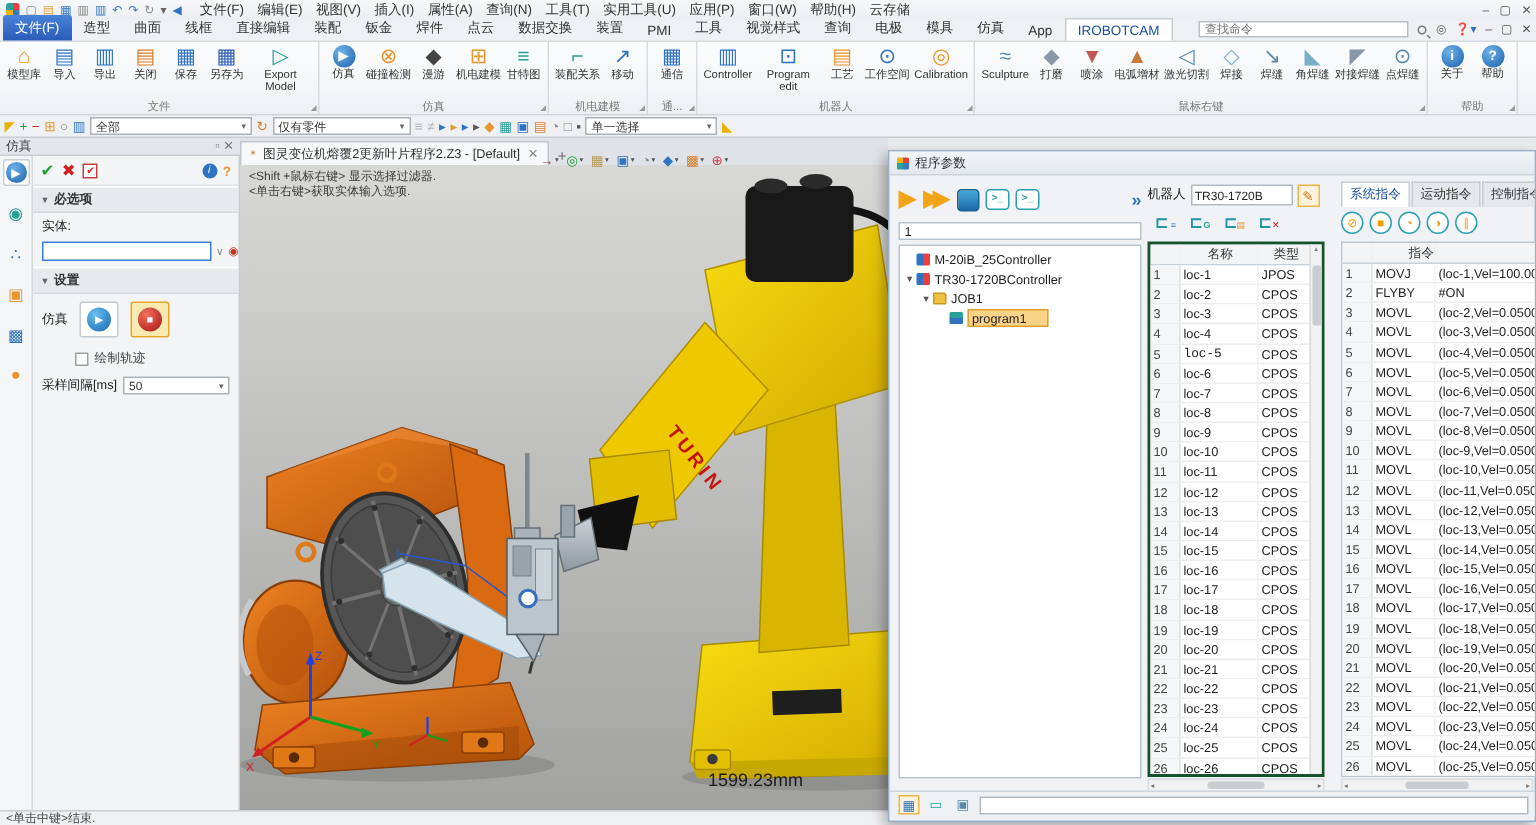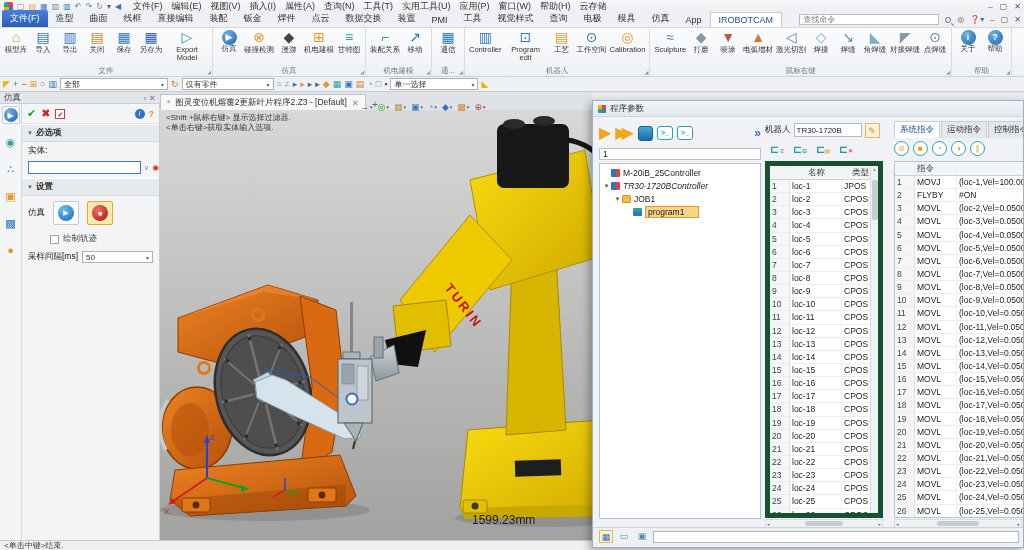--- a/index.html
+++ b/index.html
@@ -108,21 +108,21 @@
 .robot-combo{width:68px;height:14px;background:#fff;border:1px solid #b0b8c0;font-size:8px;line-height:13px;padding:0 2px;overflow:hidden;}
 .editbtn{width:15px;height:15px;border:1px solid #e8b64a;background:#fdf3dc;color:#e07818;font-size:9px;text-align:center;line-height:14px;}
 .pw-locbtns{position:absolute;left:172px;top:41px;width:126px;height:17px;display:flex;gap:4px;}
 .locbtn{width:19px;height:16px;color:#2196a8;font-size:11px;font-weight:bold;text-align:center;line-height:15px;position:relative;}
 .locbtn i{position:absolute;right:0;bottom:-1px;font-style:normal;font-size:6px;}
 
 .tblhead{display:flex;background:#f2f4f6;border-bottom:1px solid #c8d0d8;font-size:8.5px;color:#333;height:14px;line-height:13px;}
 .trow{display:flex;height:13.15px;line-height:13px;font-size:8.5px;border-bottom:1px solid #ebeef0;background:#fff;}
 .tcell{overflow:hidden;white-space:nowrap;padding-left:2px;border-right:1px solid #eef0f2;}
 .tnum{background:#f5f6f8;border-right:1px solid #dde2e6;color:#444;}
-.loctbl{position:absolute;left:172px;top:60px;width:118px;height:357px;border:5px solid #14532d;background:#fff;overflow:hidden;}
+.loctbl{position:absolute;left:172px;top:60px;width:118px;height:357px;border:2px solid #14532d;background:#fff;overflow:hidden;}
 .vscroll{position:absolute;right:0;top:0;width:8px;height:100%;background:#f0f1f3;border-left:1px solid #d8dcdf;font-size:5px;color:#888;text-align:center;}
 .vthumb{width:6px;height:40px;background:#c8cdd2;margin:8px auto 0;border-radius:2px;}
 .hscroll{position:absolute;height:9px;background:#f0f1f3;border:1px solid #d8dcdf;display:flex;align-items:center;justify-content:space-between;font-size:5px;color:#777;padding:0 1px;}
 .hthumb{width:34%;height:5px;background:#c8cdd2;border-radius:2px;}
 
 .pw-cmdtabs{position:absolute;left:301px;top:20px;width:131px;height:17px;display:flex;align-items:flex-end;gap:1px;}
 .ctab{padding:2px 5px;font-size:8.5px;color:#333;background:#e4e8ec;border:1px solid #c8cdd2;border-bottom:none;white-space:nowrap;}
 .ctab.active{background:#fff;color:#1a4f9c;}
 .pw-circles{position:absolute;left:301px;top:40px;width:131px;height:17px;display:flex;gap:4px;}
 .circlebtn{width:15px;height:15px;border-radius:50%;border:1px solid #2aa0b0;background:#fff;color:#f0a000;font-size:8px;text-align:center;line-height:13px;}
@@ -650,21 +650,21 @@
       <span class="pw-term">&gt;_</span>
       <span class="pw-more">»</span>
     </div>
     <div class="pw-counter">1</div>
     <div class="pw-tree" id="pwtree">
         <div class="titem" style="padding-left: 2px;">
           <span class="arrow"></span>
           <span class="ticon controller"></span>
           <span class="lbl">M-20iB_25Controller</span>
         </div>
-        <div class="titem" style="padding-left: 2px; font-style: italic;">
+        <div class="titem" style="padding-left: 2px;">
           <span class="arrow">▾</span>
           <span class="ticon controller"></span>
           <span class="lbl">TR30-1720BController</span>
         </div>
         <div class="titem" style="padding-left: 13px;">
           <span class="arrow">▾</span>
           <span class="ticon folder"></span>
           <span class="lbl">JOB1</span>
         </div>
         <div class="titem selected" style="padding-left: 24px;">
@@ -714,21 +714,21 @@
             <span class="tcell" style="width: 6px; flex: 0 0 auto;">1</span>
           </div>
           <div class="trow">
             <span class="tcell tnum" style="width: 20px; flex: 0 0 auto;">4</span>
             <span class="tcell" style="width: 52px; flex: 0 0 auto;">loc-4</span>
             <span class="tcell" style="width: 36px; flex: 0 0 auto;">CPOS</span>
             <span class="tcell" style="width: 6px; flex: 0 0 auto;">1</span>
           </div>
           <div class="trow">
             <span class="tcell tnum" style="width: 20px; flex: 0 0 auto;">5</span>
-            <span class="tcell" style="width: 52px; flex: 0 0 auto;">loc-5</span>
+            <span class="tcell" style="width: 52px; flex: 0 0 auto; font-family: Liberation Mono, monospace;">loc-5</span>
             <span class="tcell" style="width: 36px; flex: 0 0 auto;">CPOS</span>
             <span class="tcell" style="width: 6px; flex: 0 0 auto;">1</span>
           </div>
           <div class="trow">
             <span class="tcell tnum" style="width: 20px; flex: 0 0 auto;">6</span>
             <span class="tcell" style="width: 52px; flex: 0 0 auto;">loc-6</span>
             <span class="tcell" style="width: 36px; flex: 0 0 auto;">CPOS</span>
             <span class="tcell" style="width: 6px; flex: 0 0 auto;">1</span>
           </div>
           <div class="trow">
@@ -865,21 +865,21 @@
         <span class="circlebtn">⊘</span>
         <span class="circlebtn">■</span>
         <span class="circlebtn">◔</span>
         <span class="circlebtn">◑</span>
         <span class="circlebtn">∥</span>
       </div>
     <div class="cmdtbl">
       <div id="cmdhead">
           <div class="tblhead">
             <span class="tcell" style="width: 20px; flex: 0 0 auto; text-align: center;"></span>
-            <span class="tcell" style="width: 42px; flex: 0 0 auto; text-align: left;">指令</span>
+            <span class="tcell" style="width: 42px; flex: 0 0 auto; text-align: right;">指令</span>
             <span class="tcell" style="width: 160px; flex: 0 0 auto; text-align: center;"></span>
           </div>
         </div>
       <div id="cmdbody">
           <div class="trow">
             <span class="tcell tnum" style="width: 20px; flex: 0 0 auto;">1</span>
             <span class="tcell" style="width: 42px; flex: 0 0 auto;">MOVJ</span>
             <span class="tcell" style="width: 160px; flex: 0 0 auto;">(loc-1,Vel=100.00000,</span>
           </div>
           <div class="trow">

